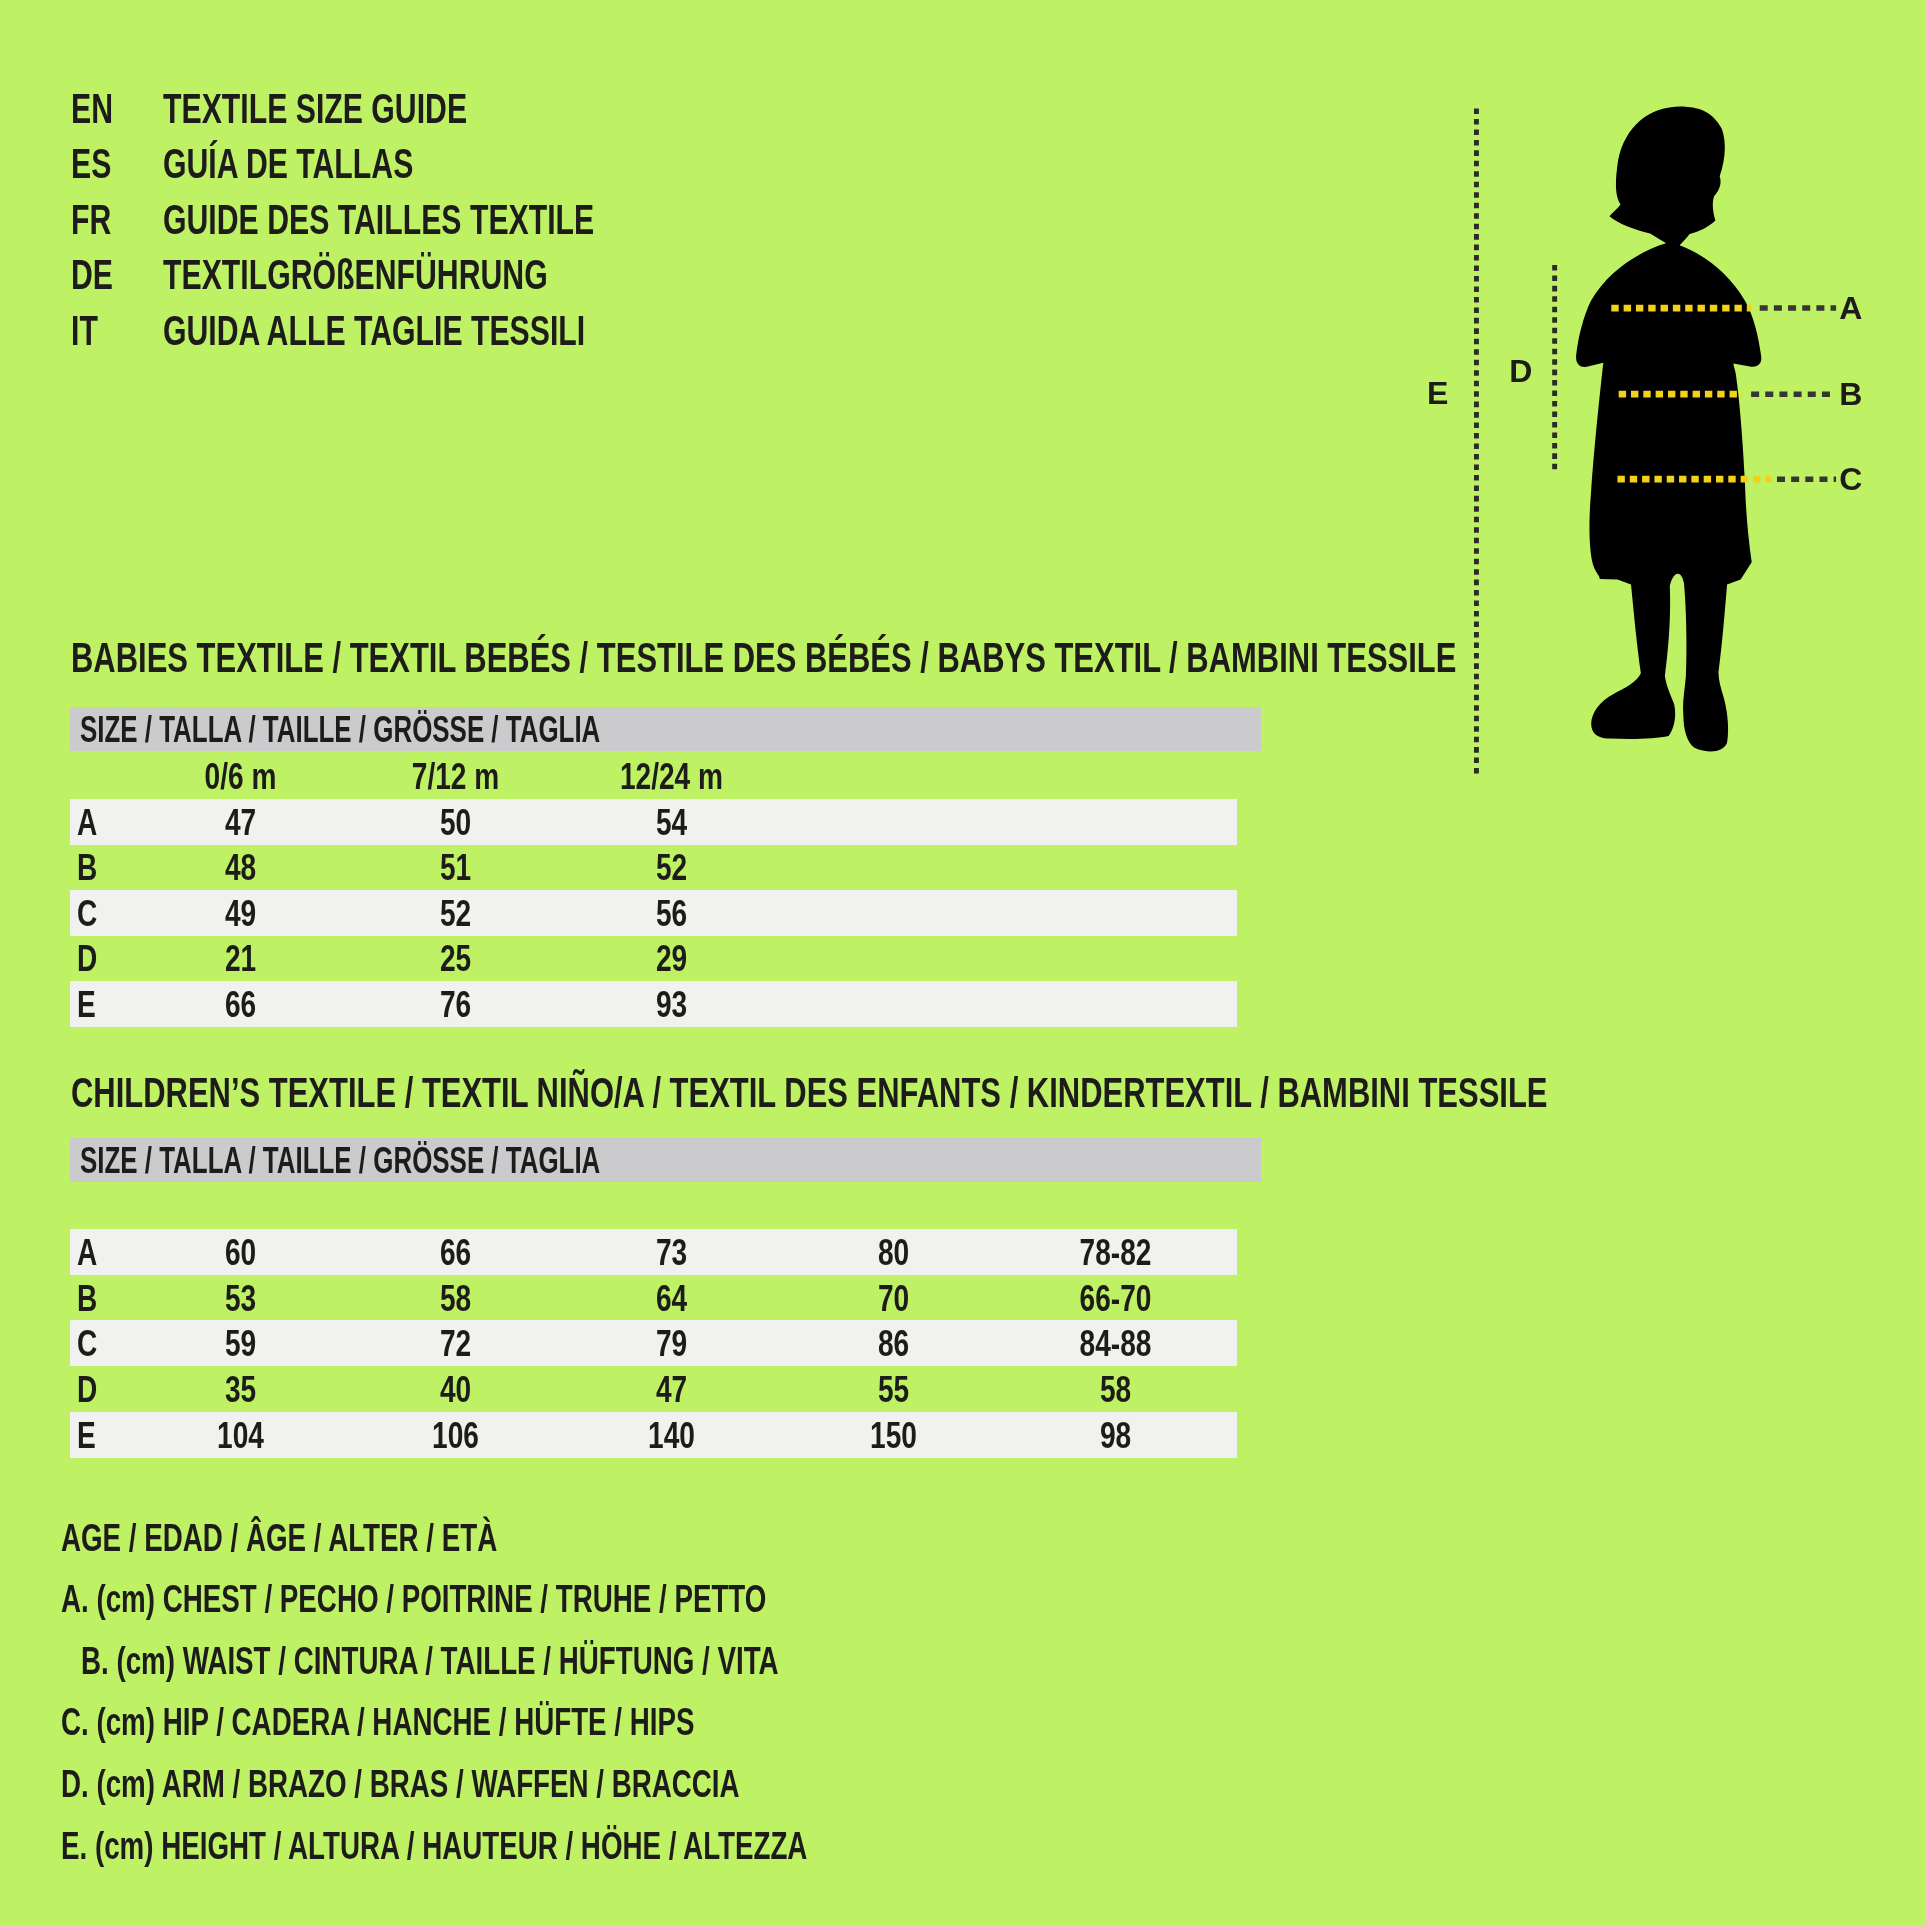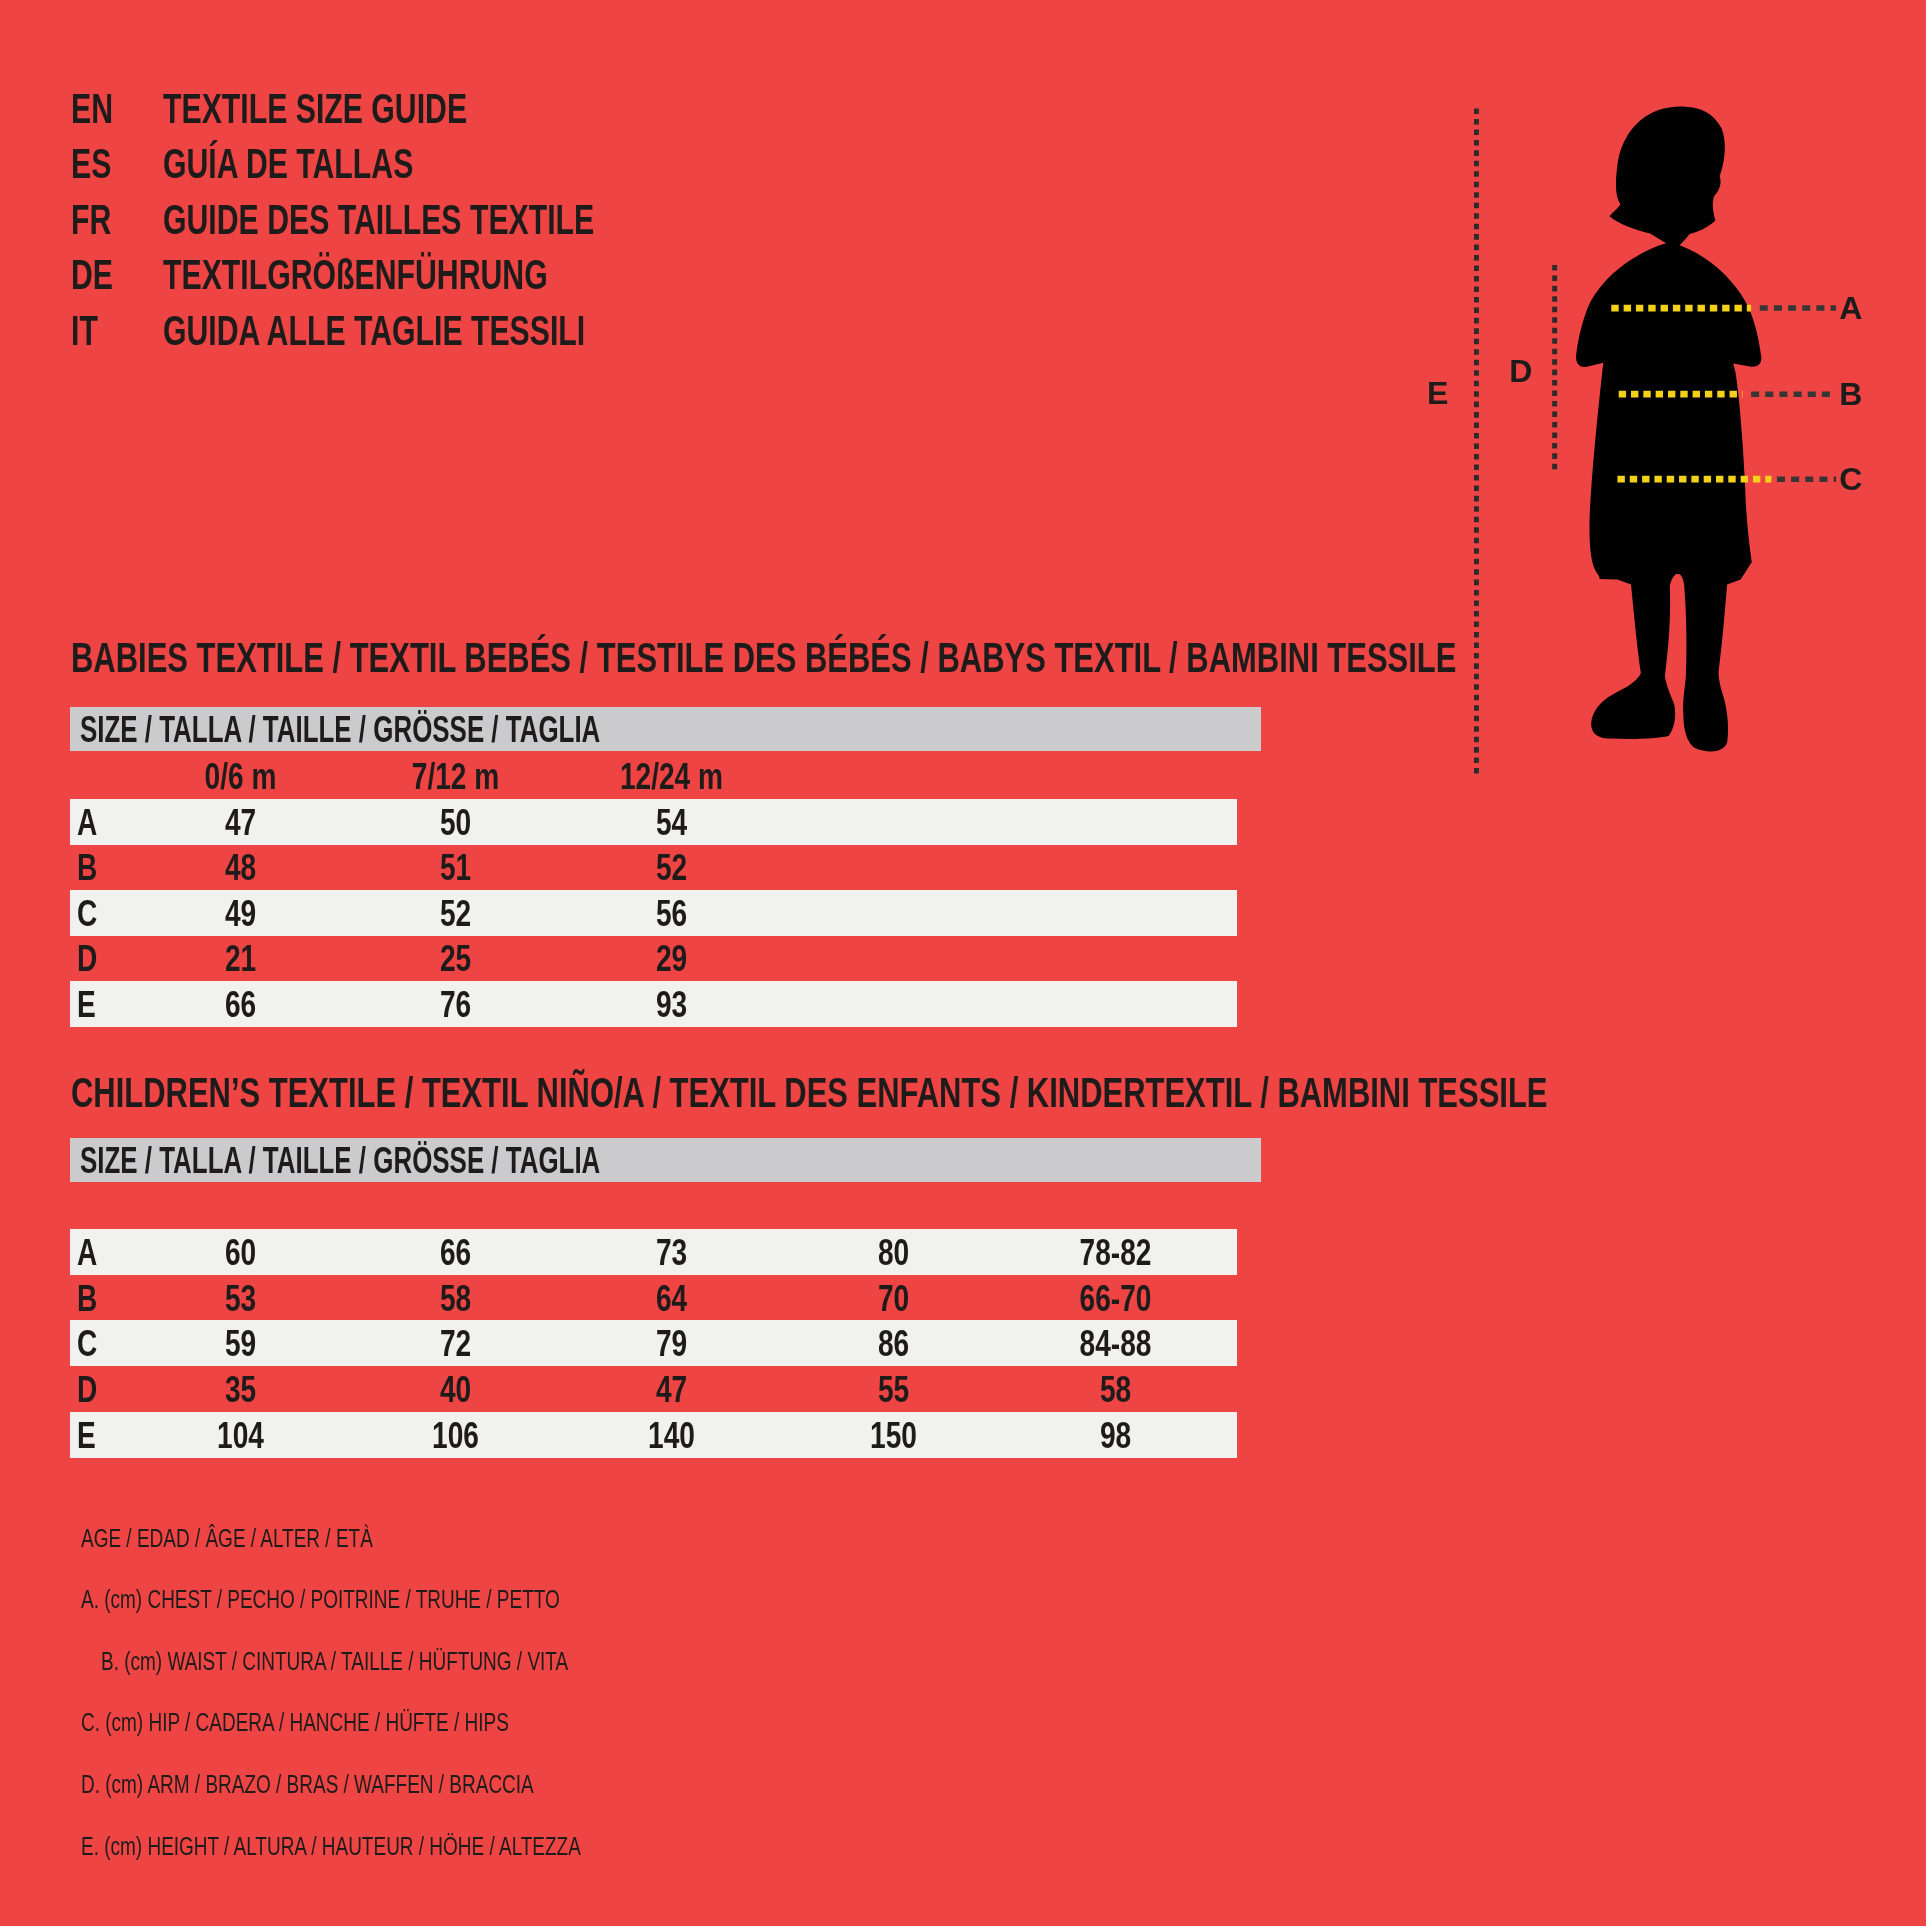--- a/index.html
+++ b/index.html
@@ -1,39 +1,39 @@
 <!DOCTYPE html>
 <html style="font-size:10px"><head>
 <meta charset="utf-8">
 <style>
   html,body{margin:0;padding:0;}
   body{
     width:1926px;height:1926px;background:#ffffff;
     font-family:"Liberation Sans","DejaVu Sans",sans-serif;
     color:#1d1c1a;
   }
-  .page{position:relative;width:1926px;height:1926px;overflow:hidden;background:#ef4444;}
+  .page{position:relative;width:1926px;height:1926px;overflow:hidden;background:#bef264;}
   
   .cnd{transform:scaleX(0.72);transform-origin:0 50%;white-space:nowrap;display:inline-block;}
   
   .lang-row{position:absolute;left:71px;height:49px;line-height:49px;font-size:42px;font-weight:700;}
   .lang-code{position:absolute;left:0;top:0;}
   .lang-title{position:absolute;left:92px;top:0;}
   
   .section-title{position:absolute;left:71px;height:49px;line-height:49px;font-size:43px;font-weight:700;}
   
   .szbar{position:absolute;left:70px;width:1167px;height:44px;background:#cbcbcd;padding-left:24px;}
   .szbar-label{position:absolute;left:10px;top:0;height:44px;line-height:46px;font-size:36px;font-weight:700;}
   .trow{position:absolute;left:70px;width:1167px;height:46px;}
   .stripe{background:#f1f1ef;}
   .letter{position:absolute;left:7.4px;top:0;height:46px;line-height:47px;font-size:36px;font-weight:700;transform:scaleX(0.78);transform-origin:0 50%;}
   .cell{position:absolute;top:0;width:185px;height:46px;line-height:47px;font-size:36px;font-weight:700;text-align:center;transform:scaleX(0.78);transform-origin:50% 50%;white-space:nowrap;}
   .c1{left:78px}.c2{left:293px}.c3{left:509px}.c4{left:731px}.c5{left:953px}
   
-  .legend-line{position:absolute;left:81px;height:47px;line-height:47px;font-size:26px;font-weight:400;}
+  .legend-line{position:absolute;left:61px;height:47px;line-height:47px;font-size:38px;font-weight:700;}
   
   .figure-wrap{position:absolute;left:1405px;top:86px;width:521px;height:715px;}
   .fig-label{font-size:52px;font-weight:700;fill:#1d1c1a;}
 </style>
 </head>
 <body>
 
 <div class="page">
 
   <div class="lang-row" style="top:84px;">

